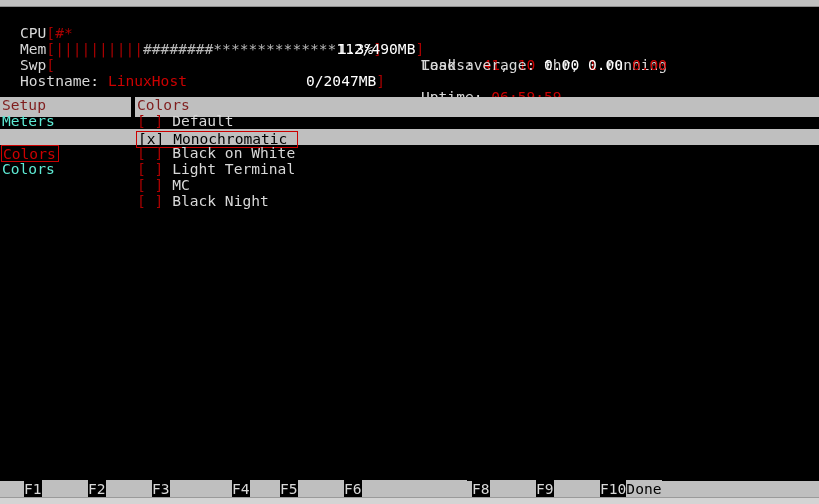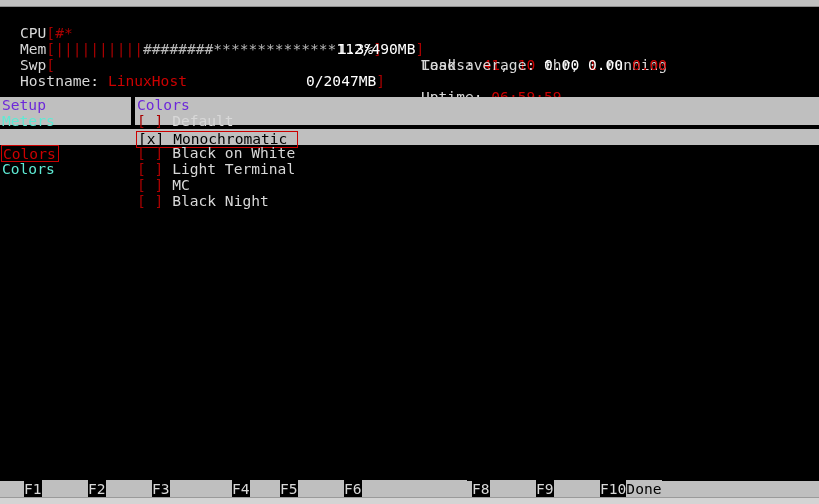--- a/index.html
+++ b/index.html
@@ -66,23 +66,23 @@
   .c-redb    { color: #cc0000; }
   .c-dim     { color: #b8b8b8; }
 
   
   .col-left  { position: absolute; left: 20px; }
   .col-right { position: absolute; left: 421px; }
 
   
   .panel-head {
     position: absolute;
-    height: 28px;
-    background: #bfbfbf;
-    color: #6d28d9;
+    height: 20px;
+    background: #bfbfbf;
+    color: #7f1d1d;
     white-space: pre;
     box-sizing: border-box;
   }
   #setup-head  { left: 0px;   top: 0px; width: 131px; padding-left: 2px; }
   #colors-head { left: 135px; top: 0px; width: 684px; padding-left: 2px; }
 
   .menu-item {
     position: absolute;
     left: 2px;
     height: 32px;

